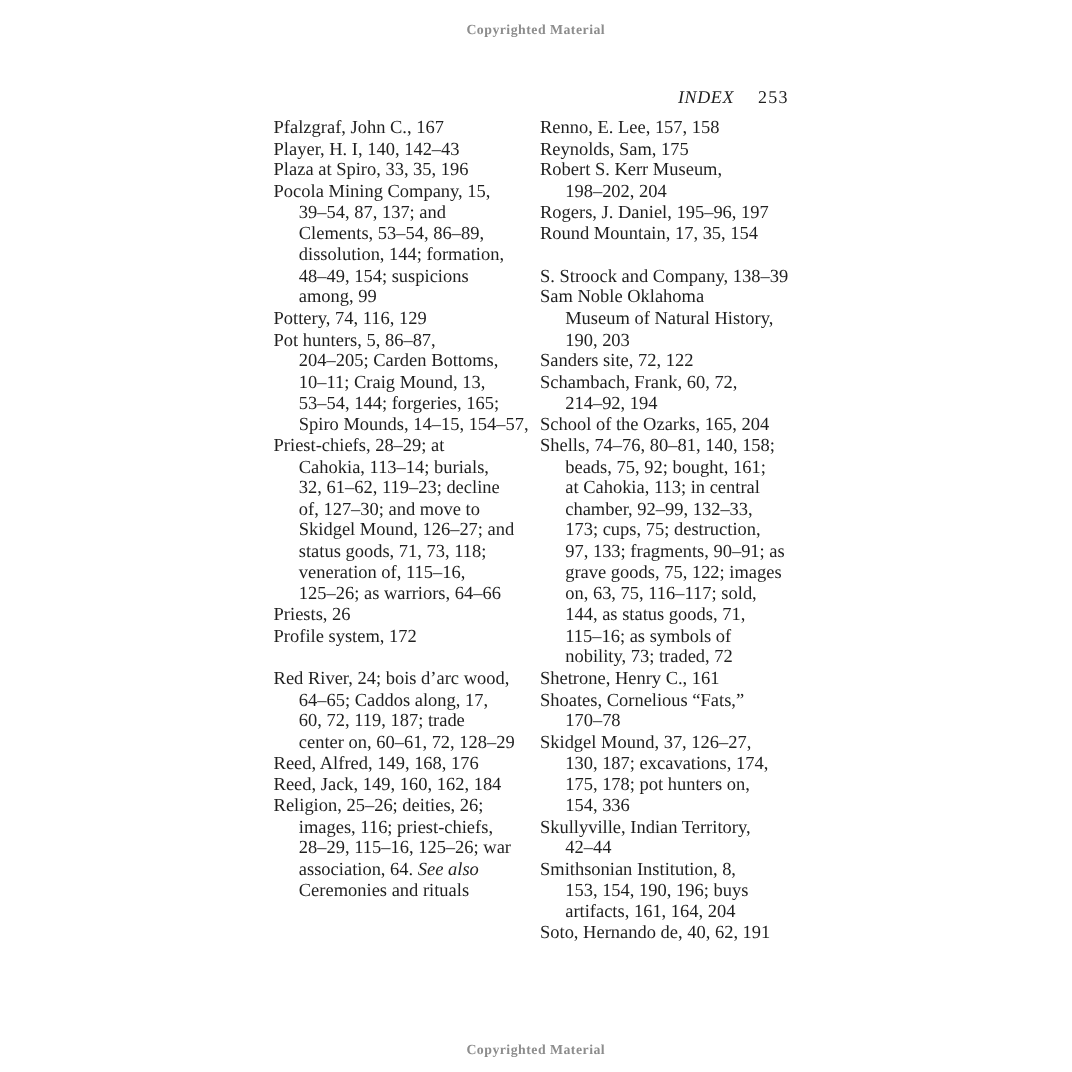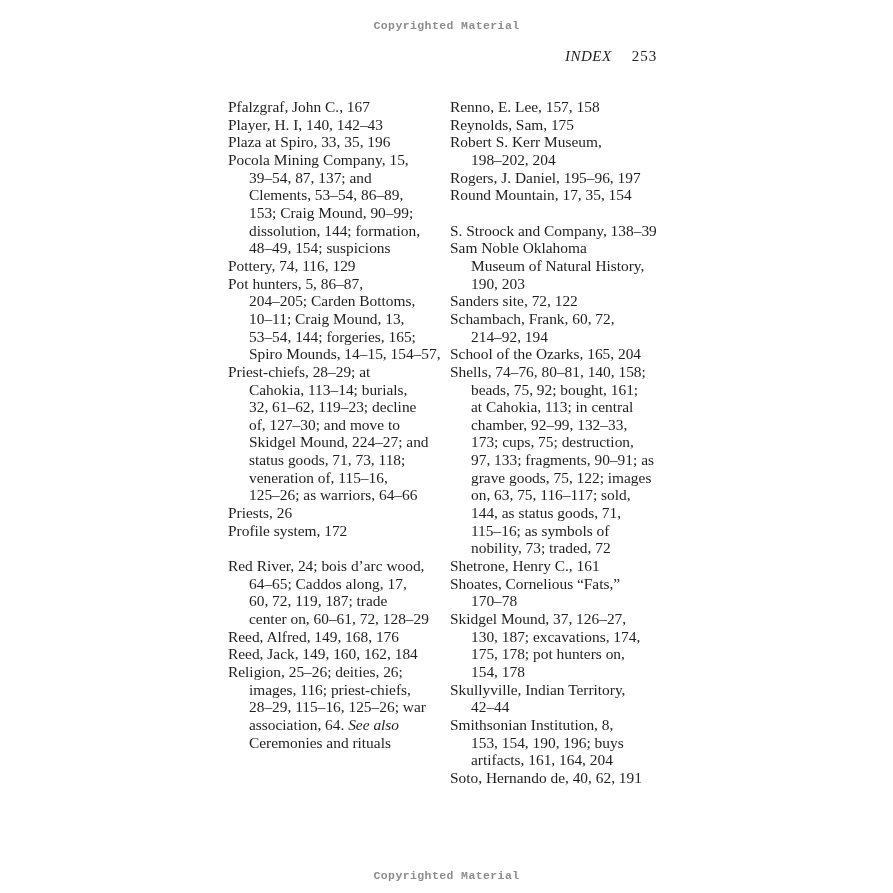--- a/index.html
+++ b/index.html
@@ -14,31 +14,31 @@
     background: #ffffff;
     overflow: hidden;
     font-family: "Liberation Serif", serif;
     color: #1f1f1f;
   }
   .copyright {
     position: absolute;
     left: 0;
     width: 100%;
     text-align: center;
-    font-family: Liberation Mono, monospace;
+    font-family: Liberation Serif, serif;
     font-size: 11.5px;
     font-weight: bold;
     letter-spacing: 0.4px;
     color: #8d8d8d;
   }
   .copyright.top { top: 19px; }
   .copyright.bottom { top: 869px; }
   .running-head {
     position: absolute;
-    top: 48px;
+    top: 74px;
     left: 565px;
     width: 100px;
     display: flex;
     align-items: baseline;
     font-size: 15px;
   }
   .running-head .head-title {
     font-style: italic;
     letter-spacing: 0.5px;
   }
@@ -81,34 +81,34 @@
   </div>
 
   <div class="index-columns">
     <div class="index-col left" id="left-col">
         <div class="index-line"><span>Pfalzgraf, John C., 167</span></div>
         <div class="index-line"><span>Player, H. I, 140, 142–43</span></div>
         <div class="index-line"><span>Plaza at Spiro, 33, 35, 196</span></div>
         <div class="index-line"><span>Pocola Mining Company, 15,</span></div>
         <div class="index-line cont"><span>39–54, 87, 137; and</span></div>
         <div class="index-line cont"><span>Clements, 53–54, 86–89,</span></div>
-        <div class="index-line cont"><span>153; Craig Mound, 90–99;</span></div>
         <div class="index-line cont"><span>dissolution, 144; formation,</span></div>
         <div class="index-line cont"><span>48–49, 154; suspicions</span></div>
+        <div class="index-line cont"><span>among, 99</span></div>
         <div class="index-line"><span>Pottery, 74, 116, 129</span></div>
         <div class="index-line"><span>Pot hunters, 5, 86–87,</span></div>
         <div class="index-line cont"><span>204–205; Carden Bottoms,</span></div>
         <div class="index-line cont"><span>10–11; Craig Mound, 13,</span></div>
         <div class="index-line cont"><span>53–54, 144; forgeries, 165;</span></div>
         <div class="index-line cont"><span>Spiro Mounds, 14–15, 154–57,</span></div>
         <div class="index-line"><span>Priest-chiefs, 28–29; at</span></div>
         <div class="index-line cont"><span>Cahokia, 113–14; burials,</span></div>
         <div class="index-line cont"><span>32, 61–62, 119–23; decline</span></div>
         <div class="index-line cont"><span>of, 127–30; and move to</span></div>
-        <div class="index-line cont"><span>Skidgel Mound, 224–27; and</span></div>
+        <div class="index-line cont"><span>Skidgel Mound, 126–27; and</span></div>
         <div class="index-line cont"><span>status goods, 71, 73, 118;</span></div>
         <div class="index-line cont"><span>veneration of, 115–16,</span></div>
         <div class="index-line cont"><span>125–26; as warriors, 64–66</span></div>
         <div class="index-line"><span>Priests, 26</span></div>
         <div class="index-line"><span>Profile system, 172</span></div>
         <div class="index-line">&nbsp;</div>
         <div class="index-line"><span>Red River, 24; bois d’arc wood,</span></div>
         <div class="index-line cont"><span>64–65; Caddos along, 17,</span></div>
         <div class="index-line cont"><span>60, 72, 119, 187; trade</span></div>
         <div class="index-line cont"><span>center on, 60–61, 72, 128–29</span></div>
@@ -146,21 +146,21 @@
         <div class="index-line cont"><span>on, 63, 75, 116–117; sold,</span></div>
         <div class="index-line cont"><span>144, as status goods, 71,</span></div>
         <div class="index-line cont"><span>115–16; as symbols of</span></div>
         <div class="index-line cont"><span>nobility, 73; traded, 72</span></div>
         <div class="index-line"><span>Shetrone, Henry C., 161</span></div>
         <div class="index-line"><span>Shoates, Cornelious “Fats,”</span></div>
         <div class="index-line cont"><span>170–78</span></div>
         <div class="index-line"><span>Skidgel Mound, 37, 126–27,</span></div>
         <div class="index-line cont"><span>130, 187; excavations, 174,</span></div>
         <div class="index-line cont"><span>175, 178; pot hunters on,</span></div>
-        <div class="index-line cont"><span>154, 178</span></div>
+        <div class="index-line cont"><span>154, 336</span></div>
         <div class="index-line"><span>Skullyville, Indian Territory,</span></div>
         <div class="index-line cont"><span>42–44</span></div>
         <div class="index-line"><span>Smithsonian Institution, 8,</span></div>
         <div class="index-line cont"><span>153, 154, 190, 196; buys</span></div>
         <div class="index-line cont"><span>artifacts, 161, 164, 204</span></div>
         <div class="index-line"><span>Soto, Hernando de, 40, 62, 191</span></div>
       </div>
   </div>
 
   <div class="copyright bottom">Copyrighted Material</div>

